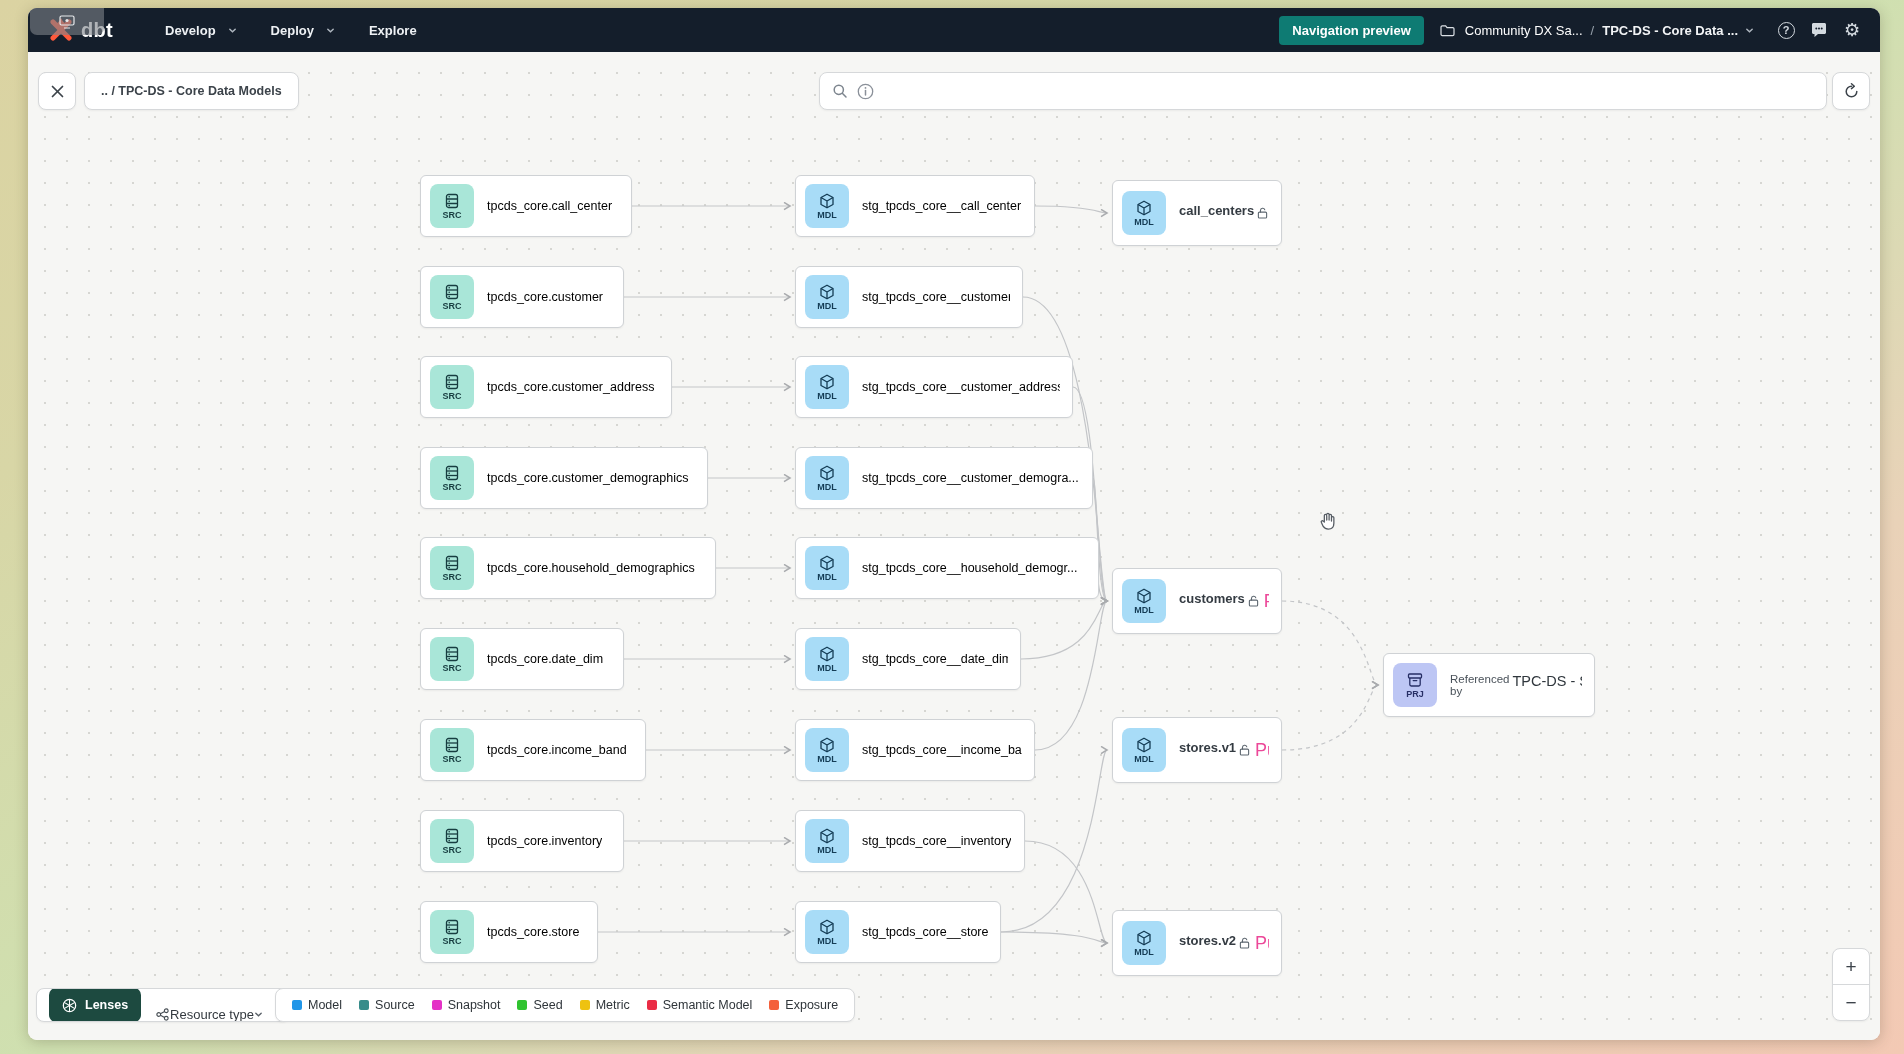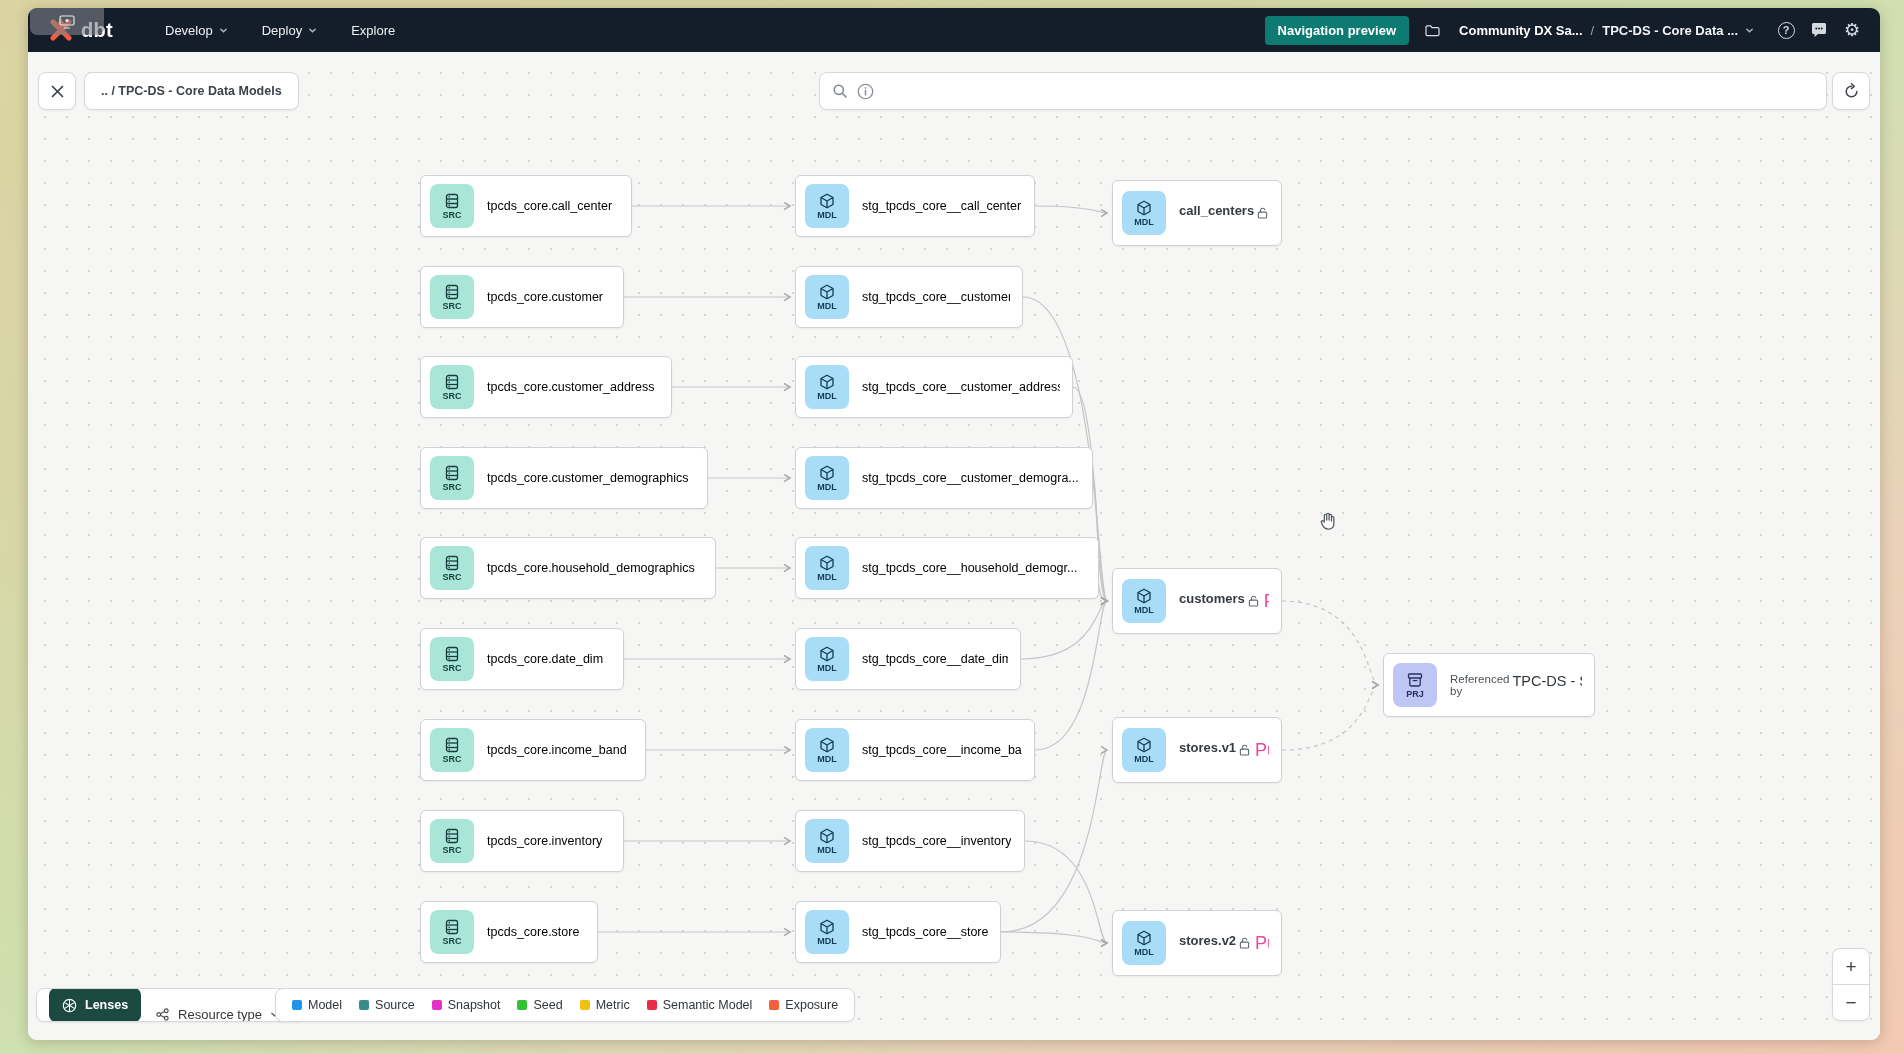--- a/index.html
+++ b/index.html
@@ -9,28 +9,28 @@
 
   .app { position:absolute; left:28px; top:8px; width:1852px; height:1032px;
     border-radius:9px; overflow:hidden; background:#f6f6f4;
     box-shadow:0 2px 14px rgba(60,50,30,.25); }
 
   
   .navbar { position:relative; height:44px; background:#141e2b; display:flex; align-items:center;
     padding:0 18px 0 20px; gap:10px; z-index:30; }
   .logo-wrap { display:flex; align-items:center; gap:7px; margin-right:18px; }
   .logo-text { color:#fff; font-weight:bold; font-size:20px; letter-spacing:.3px; }
-  .nav-item { color:#eef1f4; font-size:13px; font-weight:normal; margin-left:24px;
-    display:flex; align-items:center; gap:6px; cursor:pointer; }
+  .nav-item { color:#eef1f4; font-size:13px; font-weight:bold; margin-left:24px;
+    display:flex; align-items:center; gap:12px; cursor:pointer; }
   .chev { width:9px; height:9px; }
   .nav-right { margin-left:auto; display:flex; align-items:center; gap:16px;justify-content:center; }
   .nav-preview { background:#0e7b73; color:#fff; padding:7px 13px; border-radius:4px;
     font-size:13px; font-weight:bold; }
   .crumbs { display:flex; align-items:center; gap:8px; }
-  .crumb-acct { color:#fff; font-size:13px; font-weight:bold; display:flex; align-items:center; gap:19px; }
+  .crumb-acct { color:#fff; font-size:13px; font-weight:normal; display:flex; align-items:center; gap:10px; }
   .crumb-sep { color:#97a1ac; font-size:13px; }
   .crumb-proj { color:#f2f4f6; font-size:13px; font-weight:bold; display:flex; align-items:center; gap:7px; }
   .nav-icons { display:flex; align-items:center; gap:13px; margin-left:6px; }
   .nav-ic { width:20px; height:20px; display:flex; align-items:center; justify-content:center; cursor:pointer; }
   .help-circ { width:17px; height:17px; border:1.5px solid #d4dae0; border-radius:50%;
     color:#d4dae0; font-size:11px; font-weight:bold; display:flex; align-items:center; justify-content:center; }
   .gear { color:#d4dae0; font-size:18px; line-height:1; }
   .rec-pill { position:absolute; left:2px; top:0px; width:74px; height:27px;
     background:rgba(125,130,136,.6); border-radius:0 0 7px 7px; display:flex; align-items:center;
     justify-content:center; z-index:40; }
@@ -66,21 +66,21 @@
   .node-sub { display:flex; align-items:center; gap:5px; font-size:18px; color:#ec4899; }
   .node-eyebrow { font-size:11.5px; color:#4a525a; }
   .node-ref-label { font-size:14.5px; color:#30373d; white-space:nowrap; }
 
   #edge-svg { position:absolute; left:0; top:0; z-index:5; }
 
   
   .lens-group { left:8px; top:936px; height:34px; padding:12px; overflow:hidden; border-radius:8px; }
   .lenses-btn { height:34px; display:flex; align-items:center; gap:8px; padding:0 13px;
     background:#1d4a40; color:#fff; font-size:12.5px; font-weight:bold; border-radius:7px; cursor:pointer; }
-  .resource-btn { height:34px; display:flex; align-items:center; gap:8px; padding:0 14px;
+  .resource-btn { height:34px; display:flex; align-items:center; padding:0 14px;
     font-size:13px; color:#33393f; cursor:pointer;margin-top:18px; }
   .legend-card { left:247px; top:936px; height:34px; padding:0 16px; gap:17px; }
   .legend-item { display:flex; align-items:center; gap:6px; font-size:12.5px; color:#2f353a; }
   .swatch { width:10px; height:10px; border-radius:2px; }
 
   .zoom-ctrl { left:1804px; top:896px; width:38px; flex-direction:column; padding:0; z-index:20; }
   .zoom-btn { width:100%; height:35px; display:flex; align-items:center; justify-content:center;
     font-size:19px; color:#3c434a; cursor:pointer; }
   .zoom-div { width:100%; height:1px; background:#d6d8da; }
 

